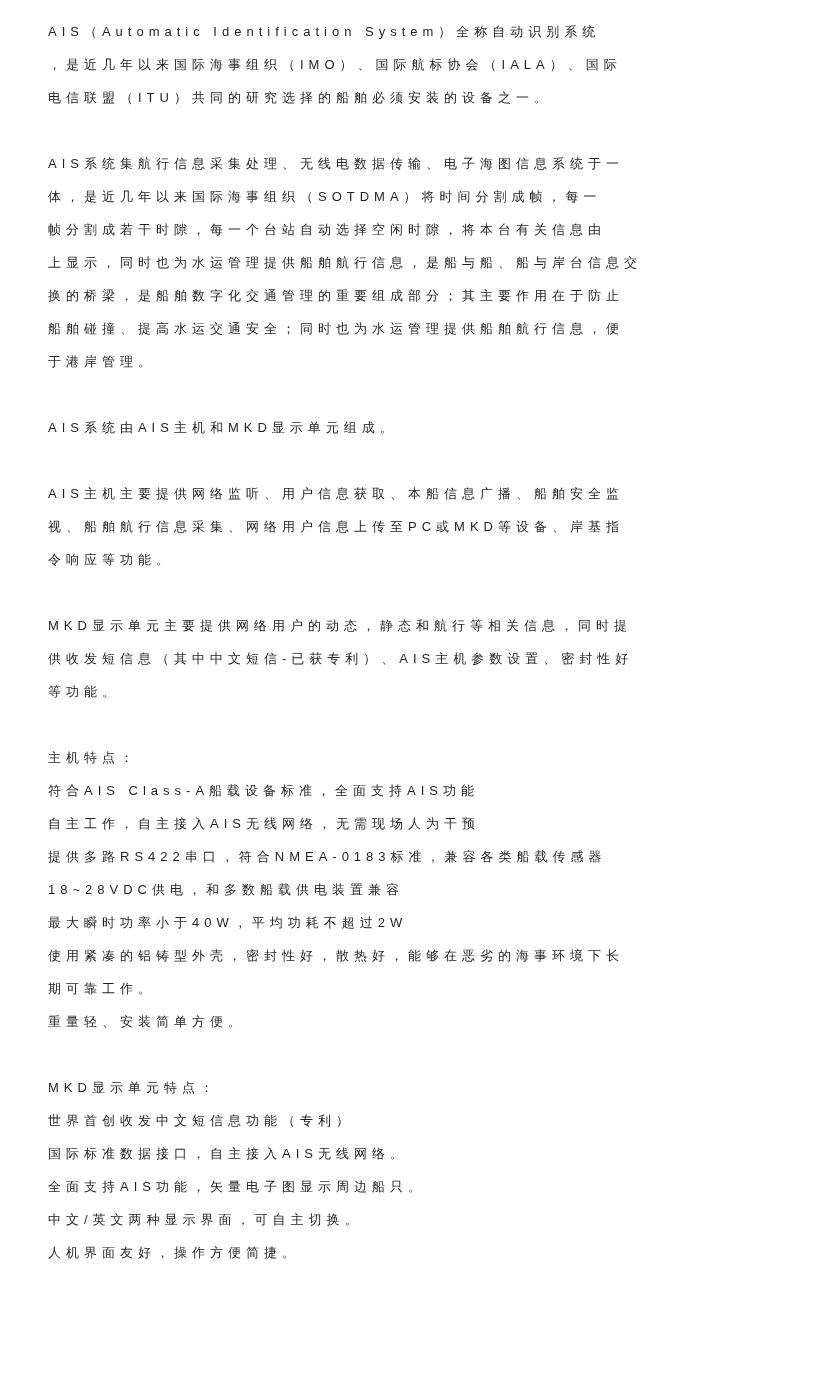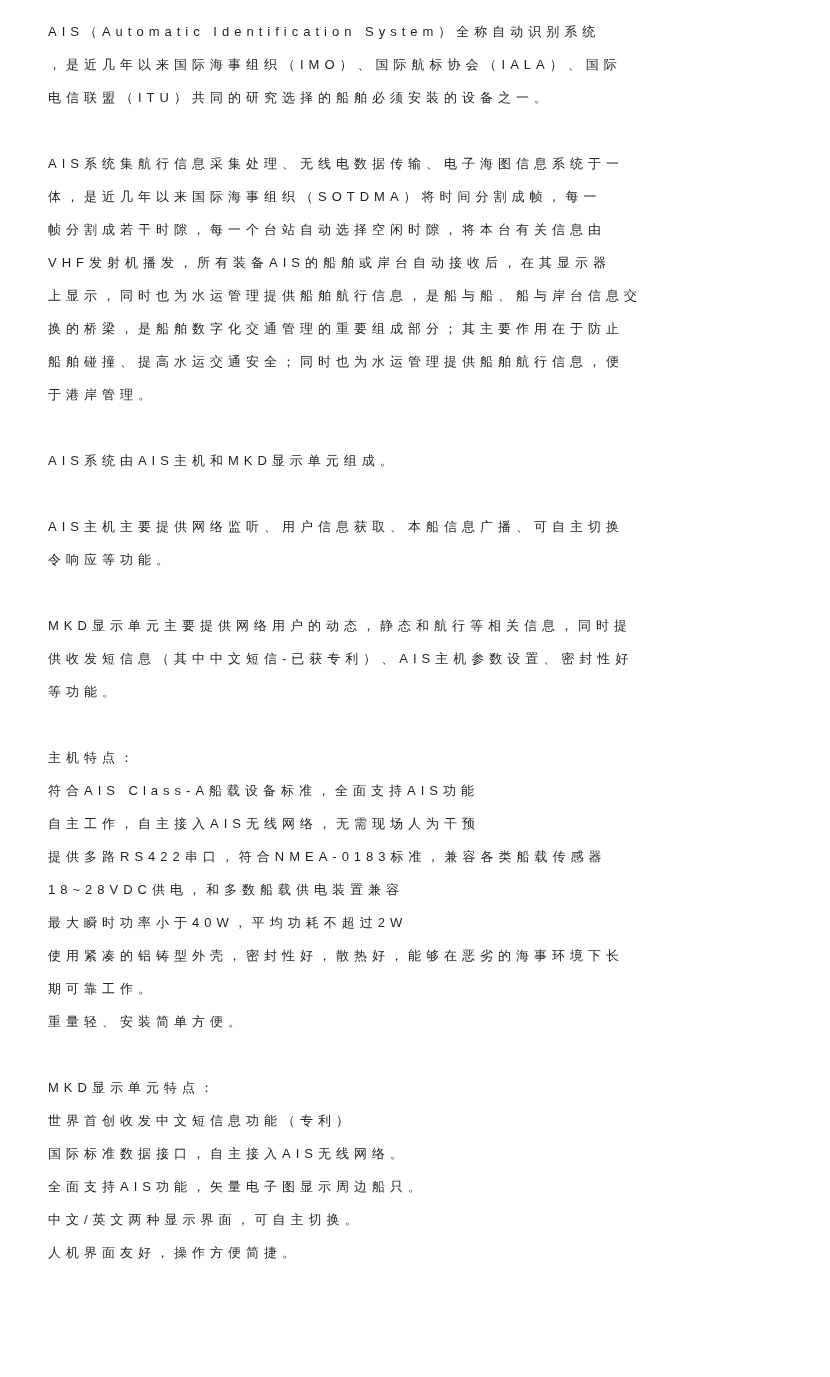--- a/index.html
+++ b/index.html
@@ -38,31 +38,31 @@
 <main class="article" style="color: rgb(31, 31, 31);">
   <section class="paragraph">
       <div class="line">AIS（Automatic Identification System）全称自动识别系统</div>
       <div class="line">，是近几年以来国际海事组织（IMO）、国际航标协会（IALA）、国际</div>
       <div class="line">电信联盟（ITU）共同的研究选择的船舶必须安装的设备之一。</div>
     </section>
   <section class="paragraph">
       <div class="line">AIS系统集航行信息采集处理、无线电数据传输、电子海图信息系统于一</div>
       <div class="line">体，是近几年以来国际海事组织（SOTDMA）将时间分割成帧，每一</div>
       <div class="line">帧分割成若干时隙，每一个台站自动选择空闲时隙，将本台有关信息由</div>
-      <div class="line">VHF发射机播发，所有装备AIS的船舶或岸台自动接收后，在其显示器</div>
       <div class="line">上显示，同时也为水运管理提供船舶航行信息，是船与船、船与岸台信息交</div>
       <div class="line">换的桥梁，是船舶数字化交通管理的重要组成部分；其主要作用在于防止</div>
       <div class="line">船舶碰撞、提高水运交通安全；同时也为水运管理提供船舶航行信息，便</div>
       <div class="line">于港岸管理。</div>
     </section>
   <section class="paragraph">
       <div class="line">AIS系统由AIS主机和MKD显示单元组成。</div>
     </section>
   <section class="paragraph">
-      <div class="line">AIS主机主要提供网络监听、用户信息获取、本船信息广播、可自主切换</div>
+      <div class="line">AIS主机主要提供网络监听、用户信息获取、本船信息广播、船舶安全监</div>
+      <div class="line">视、船舶航行信息采集、网络用户信息上传至PC或MKD等设备、岸基指</div>
       <div class="line">令响应等功能。</div>
     </section>
   <section class="paragraph">
       <div class="line">MKD显示单元主要提供网络用户的动态，静态和航行等相关信息，同时提</div>
       <div class="line">供收发短信息（其中中文短信-已获专利）、AIS主机参数设置、密封性好</div>
       <div class="line">等功能。</div>
     </section>
   <section class="paragraph">
       <div class="line">主机特点：</div>
       <div class="line">符合AIS Class-A船载设备标准，全面支持AIS功能</div>

